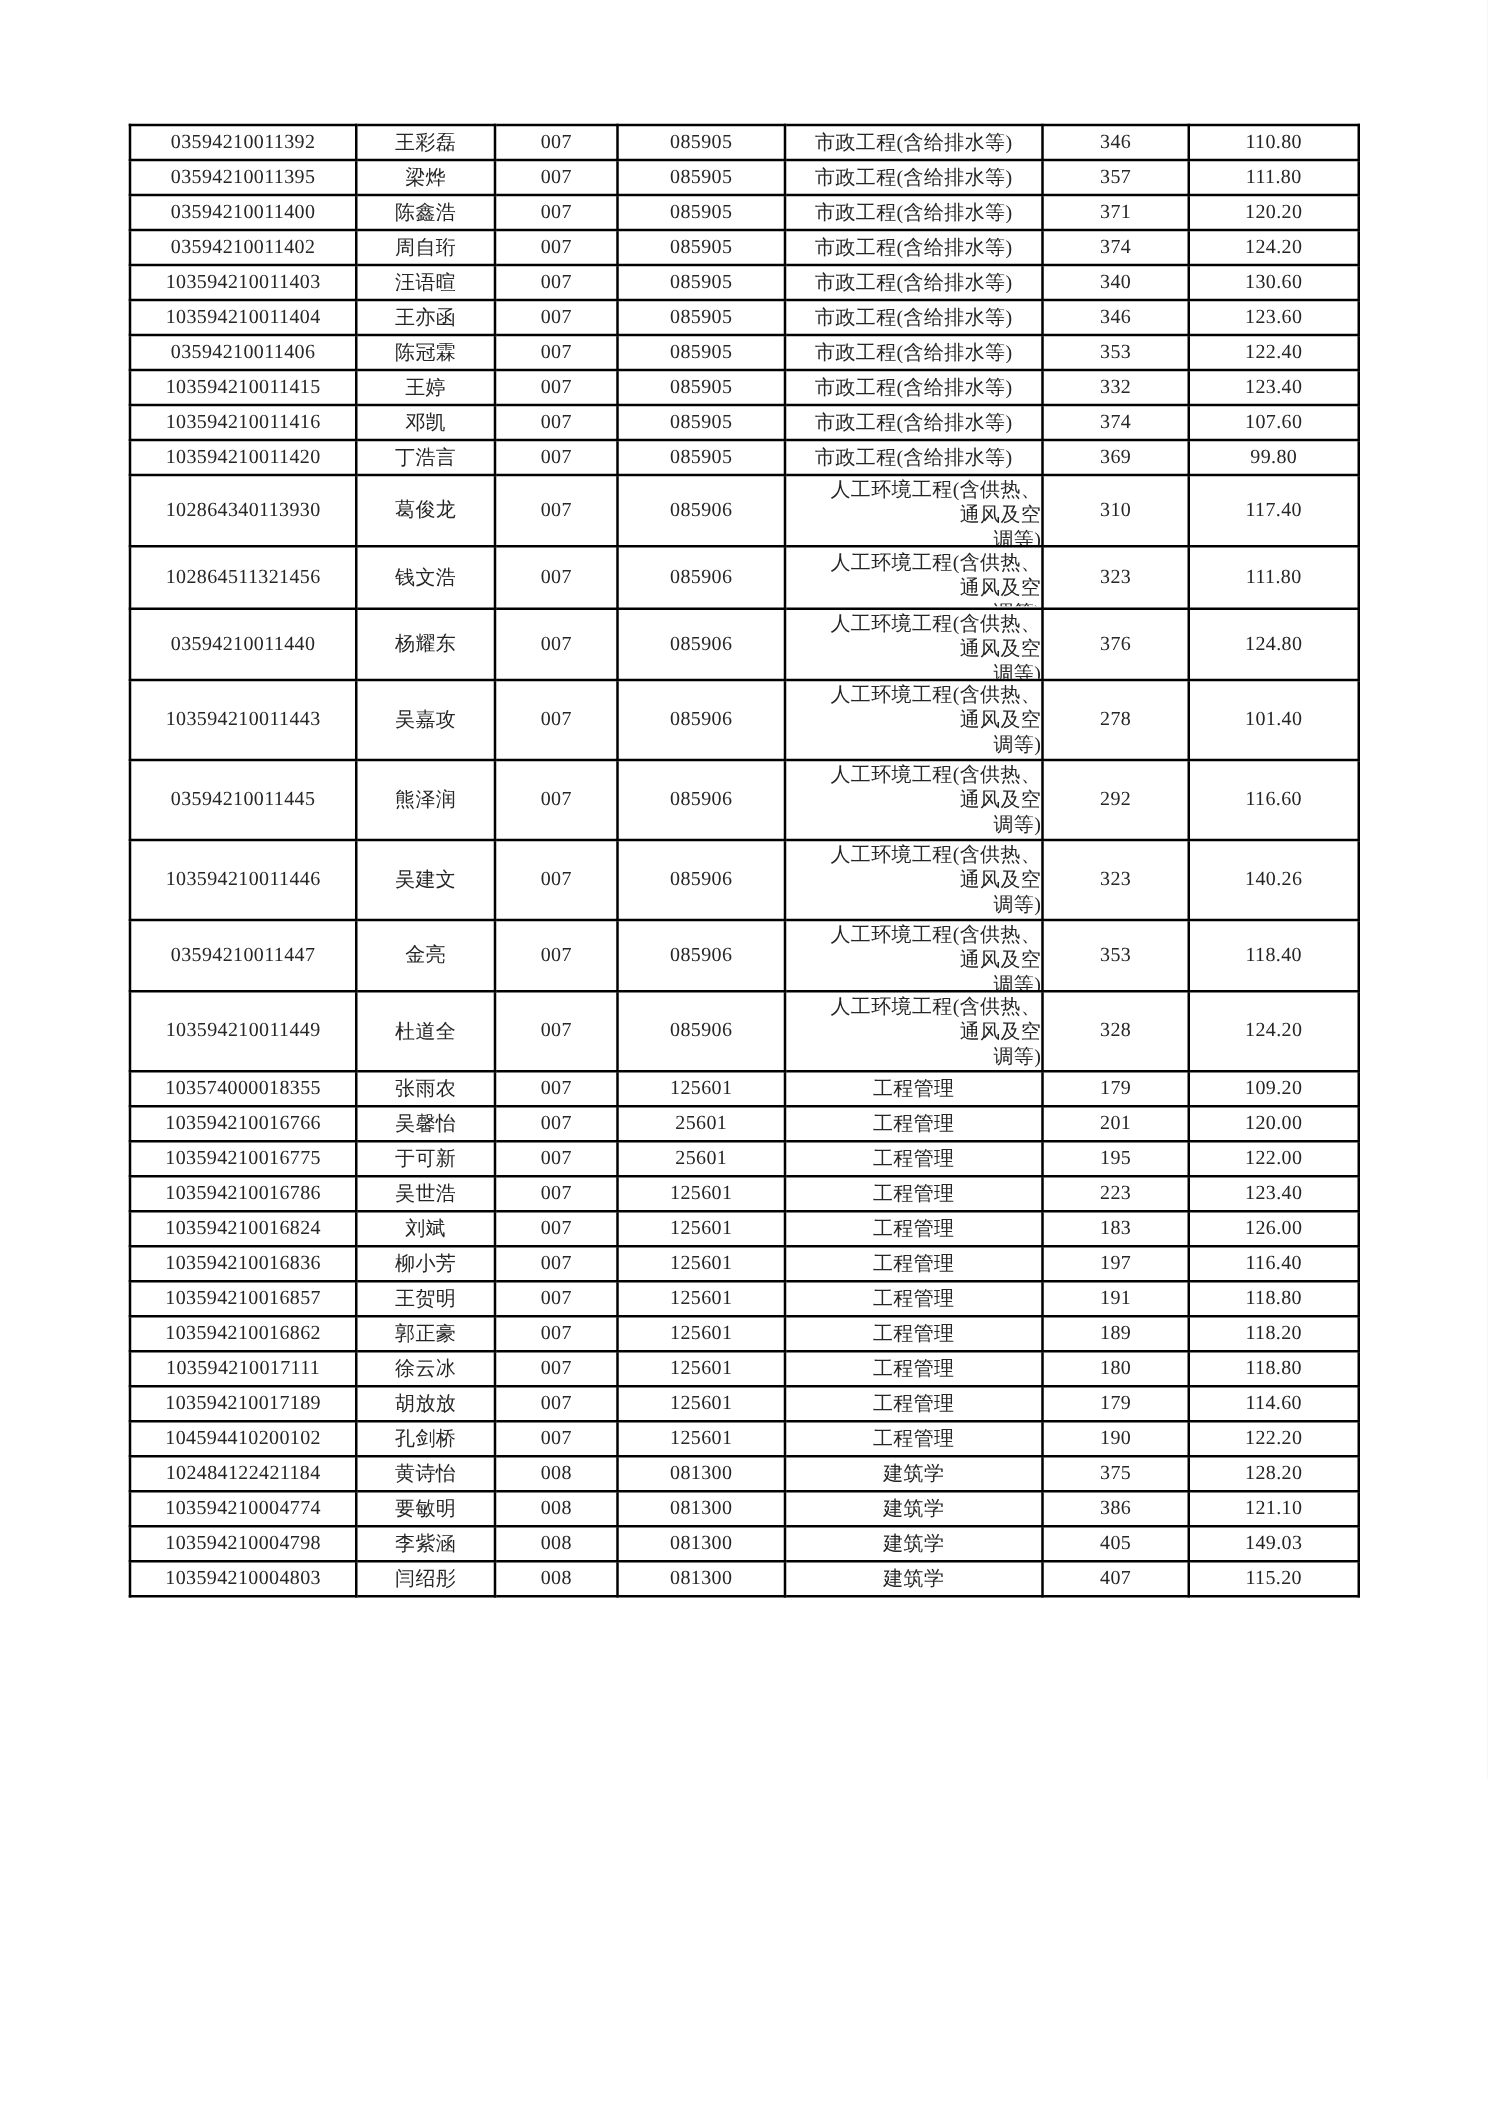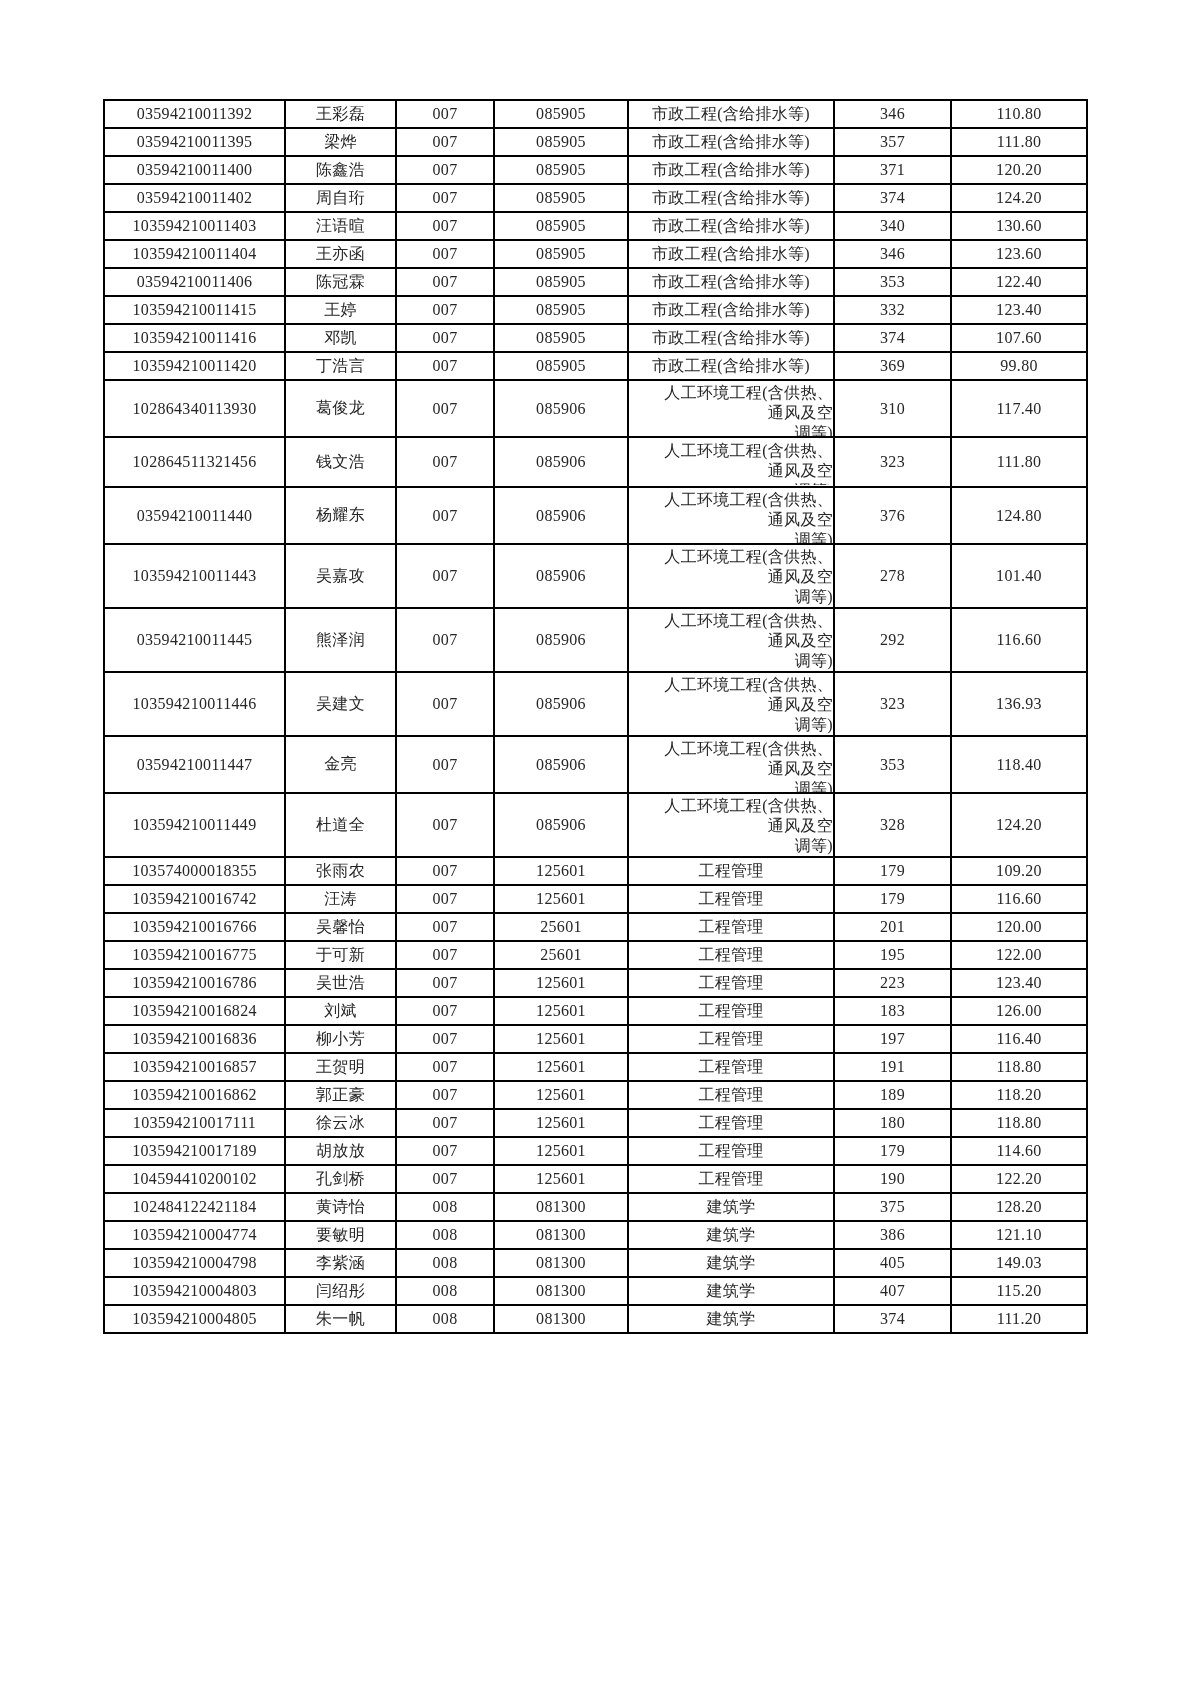--- a/index.html
+++ b/index.html
@@ -229,21 +229,21 @@
           <td>103594210011446</td>
           <td>吴建文</td>
           <td>007</td>
           <td>085906</td>
           <td>
             <div class="mwrap">人工环境工程(含供热、
 通风及空
 调等)</div>
           </td>
           <td>323</td>
-          <td>136.93</td>
+          <td>140.26</td>
         </tr>
         <tr class="multi clip-half">
           <td>03594210011447</td>
           <td>金亮</td>
           <td>007</td>
           <td>085906</td>
           <td>
             <div class="mwrap">人工环境工程(含供热、
 通风及空
 调等)</div>
@@ -265,29 +265,20 @@
           <td>124.20</td>
         </tr>
         <tr class="single">
           <td>103574000018355</td>
           <td>张雨农</td>
           <td>007</td>
           <td>125601</td>
           <td>工程管理</td>
           <td>179</td>
           <td>109.20</td>
-        </tr>
-        <tr class="single">
-          <td>103594210016742</td>
-          <td>汪涛</td>
-          <td>007</td>
-          <td>125601</td>
-          <td>工程管理</td>
-          <td>179</td>
-          <td>116.60</td>
         </tr>
         <tr class="single">
           <td>103594210016766</td>
           <td>吴馨怡</td>
           <td>007</td>
           <td>25601</td>
           <td>工程管理</td>
           <td>201</td>
           <td>120.00</td>
         </tr>
@@ -401,24 +392,15 @@
         </tr>
         <tr class="single">
           <td>103594210004803</td>
           <td>闫绍彤</td>
           <td>008</td>
           <td>081300</td>
           <td>建筑学</td>
           <td>407</td>
           <td>115.20</td>
         </tr>
-        <tr class="single">
-          <td>103594210004805</td>
-          <td>朱一帆</td>
-          <td>008</td>
-          <td>081300</td>
-          <td>建筑学</td>
-          <td>374</td>
-          <td>111.20</td>
-        </tr>
       </tbody>
   </table>
 </div>
 
 </body></html>

